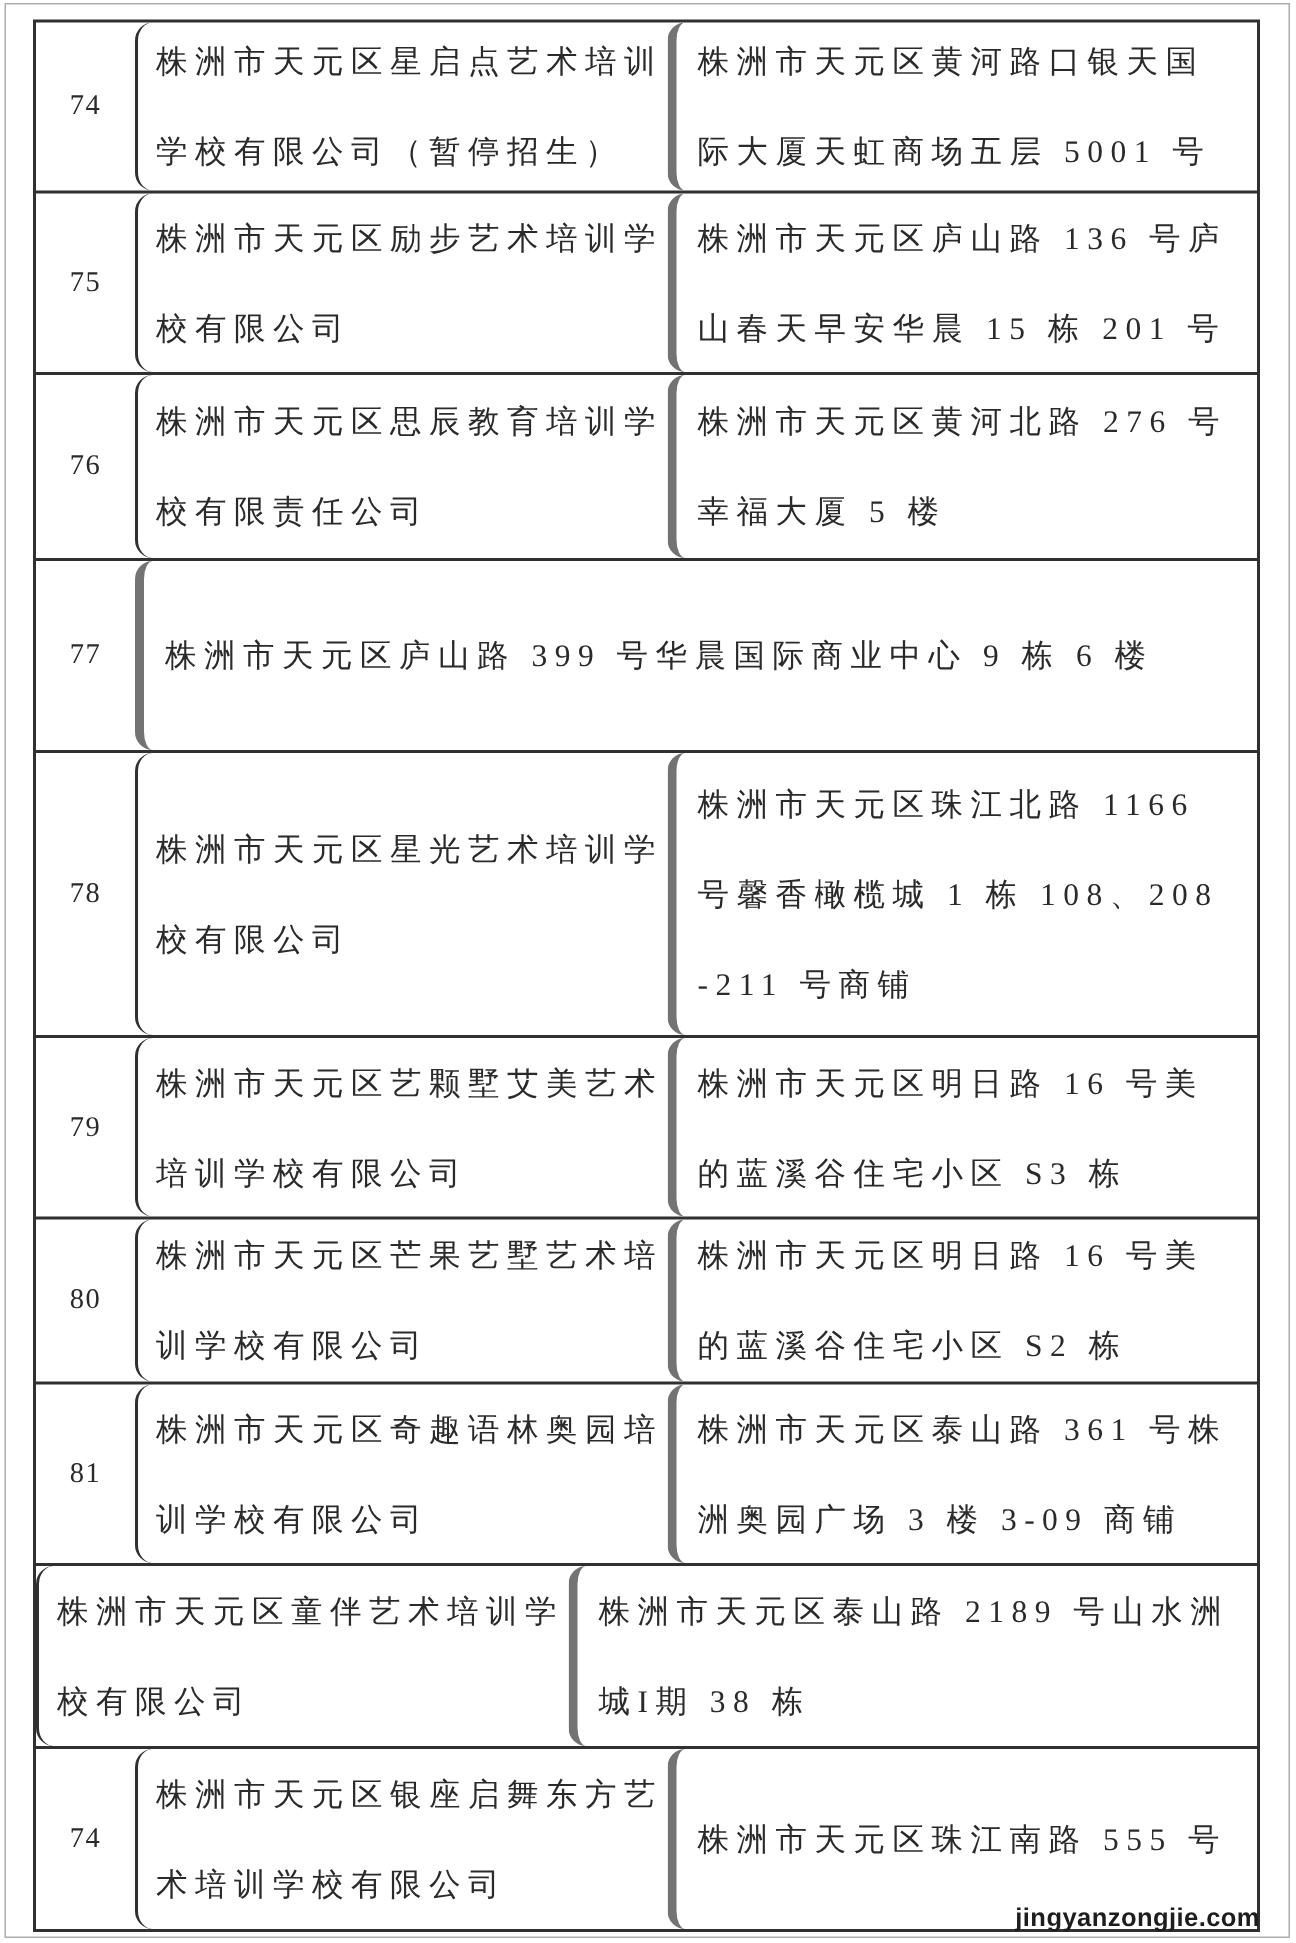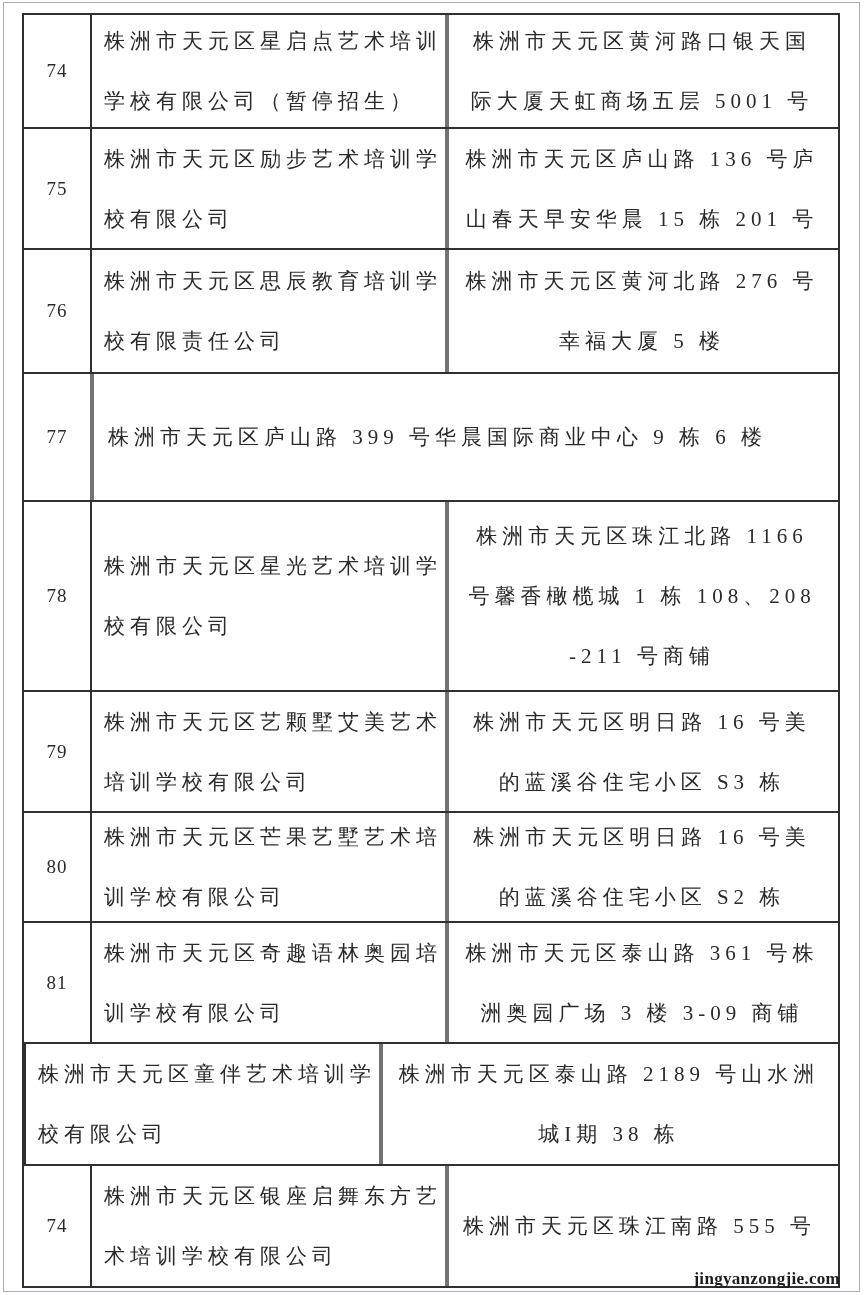--- a/index.html
+++ b/index.html
@@ -34,38 +34,38 @@
   .row:nth-of-type(3){height:124px;}
   .row:nth-of-type(4){height:128px;}
   .row:nth-of-type(5){height:190px;}
   .row:nth-of-type(7){height:110px;}
   .row:nth-of-type(9){height:122px;}
   .row:nth-of-type(10){height:122px;}
   .cell{
     display:flex;align-items:center;
     box-sizing:border-box;
     color:#2a2a2a;
+    border-radius:12px;
   }
   .cell.num{
     width:66px;flex:0 0 66px;
     justify-content:center;
     font-size:19px;
     letter-spacing:1px;
     text-align:right;
   }
   .cell.name{
     width:355px;flex:0 0 355px;
     border-left:2px solid #303030;
     padding:0 1px 0 12px;
   }
   .cell.addr{
     flex:1 1 auto;
-    border-left:4px solid #737373;
+    border-left:6px solid #737373;
     padding:0 17px 0 14px;
-    text-align:center;
   }
   .cell .txt{
     font-size:21px;
     line-height:60px;
     letter-spacing:5px;
     word-break:break-all;
     line-break:anywhere;
   }
   
   .watermark{
@@ -82,21 +82,20 @@
     letter-spacing:2px;
   }
   .wm-black{color:#1d1d1d;}
   .wm-red{color:#9e2d22;}
   .wm-domain{
     font-size:17px;
     font-weight:bold;
     color:#1d1d1d;
     letter-spacing:0.3px;
     margin-top:1px;
-    font-family:Liberation Serif, serif;
   }
 </style>
 </head>
 <body>
 
 <div class="page">
   <div class="outer-frame"></div>
 
   <div class="grid">
 

